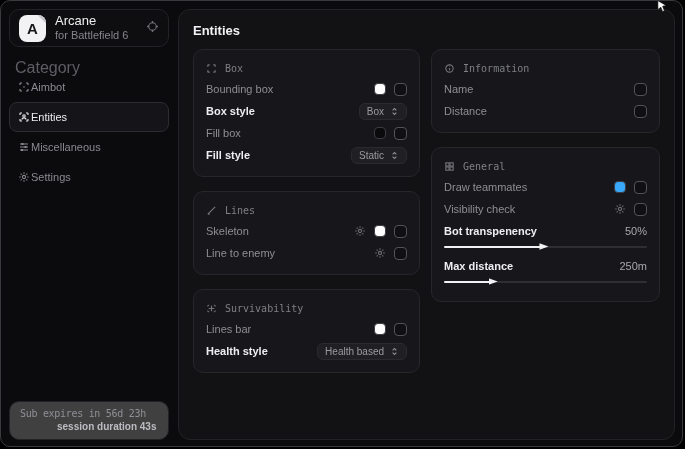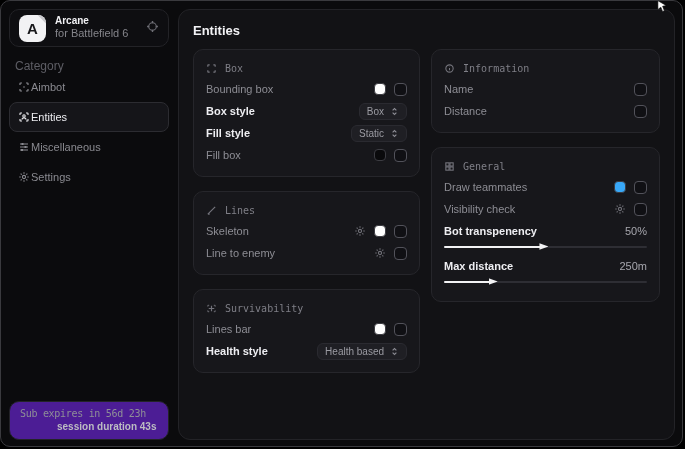--- a/index.html
+++ b/index.html
@@ -5,29 +5,29 @@
   html,body{margin:0;padding:0;background:#000;}
   body{width:685px;height:449px;position:relative;font-family:"Liberation Sans",sans-serif;-webkit-font-smoothing:antialiased;}
   .window{position:absolute;left:0;top:0;width:683px;height:447px;background:#0b0b0d;border:1px solid #3a3a3e;border-radius:10px;overflow:hidden;box-sizing:border-box;}
 
   
   .sidebar{position:absolute;left:0;top:0;bottom:0;width:176px;}
   .brand-card{position:absolute;left:8px;top:8px;right:8px;height:38px;border:1px solid #232327;border-radius:10px;background:#0e0e11;display:flex;align-items:center;padding:0 9px;box-sizing:border-box;gap:9px;}
   .logo{width:27px;height:27px;border-radius:8px;background:#f2f2f4;color:#17171a;font-weight:700;font-size:15px;display:flex;align-items:center;justify-content:center;position:relative;overflow:hidden;flex:none;}
   .logo .fold{position:absolute;right:0;top:0;width:9px;height:9px;background:#c9c9cd;clip-path:polygon(0 0,100% 0,100% 100%);}
   .brand-text{flex:1;min-width:0;line-height:1.25;}
-  .brand-title{font-size:10px;font-weight:700;color:#f0f0f3;}
+  .brand-title{font-size:13px;font-weight:400;color:#f0f0f3;}
   .brand-sub{font-size:11px;color:#85858b;}
   .brand-gear{color:#6f6f76;flex:none;cursor:pointer;}
-  .category{margin:13px 14px 5px;font-size:12px;color:#5e5e65;}
+  .category{margin:13px 14px 5px;font-size:16px;color:#5e5e65;}
   .nav{position:absolute;left:0;right:0;top:66px;}
   .nav-item{height:28px;margin:0 8px;display:flex;align-items:center;padding:0 7px;border:1px solid transparent;border-radius:8px;font-size:11px;color:#8a8a90;cursor:pointer;}
   .nav-item.selected{background:#151519;border-color:#2c2c31;color:#ededf1;}
   .nav-item .nicon{width:14px;display:flex;justify-content:center;color:inherit;flex:none;}
-  .side-footer{position:absolute;left:8px;right:8px;bottom:6px;border:1px solid #232327;border-radius:10px;background:#4c1d95;padding:6px 10px 7px;box-sizing:border-box;}
+  .side-footer{position:absolute;left:8px;right:8px;bottom:6px;border:1px solid #232327;border-radius:10px;background:#404040;padding:6px 10px 7px;box-sizing:border-box;}
   .side-footer .l1{font-family:"DejaVu Sans Mono",monospace;font-size:10px;color:#8f8f97;letter-spacing:-0.3px;}
   .side-footer .l2{font-size:10px;font-weight:700;color:#bcbcc2;margin-top:2px;margin-left:37px;}
 
   
   .main{position:absolute;left:177px;top:8px;right:7px;bottom:6px;background:#121215;border:1px solid #232327;border-radius:12px;box-sizing:border-box;padding:12px 14px;overflow:hidden;}
   .page-title{font-size:13px;font-weight:700;color:#f2f2f5;margin:1px 0 11px;}
   .columns{display:flex;gap:11px;align-items:flex-start;}
   .col{display:flex;flex-direction:column;gap:14px;align-items:center;}
   .col-left{width:236px;}
   .col-right{width:238px;}
@@ -153,35 +153,35 @@
             <span class="dropdown">
               <span class="dd-text">Box</span>
               <span class="dd-icon">
                 <svg width="9" height="9" viewBox="0 0 24 24" fill="none" stroke="currentColor" stroke-width="3">
                     <path d="M7 9l5-5 5 5M7 15l5 5 5-5"></path>
                   </svg>
               </span>
             </span>
           </div>
           <div class="row">
+            <span class="row-label">Fill box</span>
+            <span class="controls">
+              <span class="swatch" style="background: rgb(10, 10, 12);"></span>
+              <span class="checkbox"></span>
+            </span>
+          </div>
+          <div class="row">
             <span class="row-label strong">Fill style</span>
             <span class="dropdown">
               <span class="dd-text">Static</span>
               <span class="dd-icon">
                 <svg width="9" height="9" viewBox="0 0 24 24" fill="none" stroke="currentColor" stroke-width="3">
                     <path d="M7 9l5-5 5 5M7 15l5 5 5-5"></path>
                   </svg>
               </span>
-            </span>
-          </div>
-          <div class="row">
-            <span class="row-label">Fill box</span>
-            <span class="controls">
-              <span class="swatch" style="background: rgb(10, 10, 12);"></span>
-              <span class="checkbox"></span>
             </span>
           </div>
         </div>
 
         <div class="card">
           <div class="card-header">
             <span class="hicon">
               <svg width="11" height="11" viewBox="0 0 24 24" fill="none" stroke="currentColor" stroke-width="2.6">
                   <path d="M4 20L20 4M4 20h4"></path>
                 </svg>

